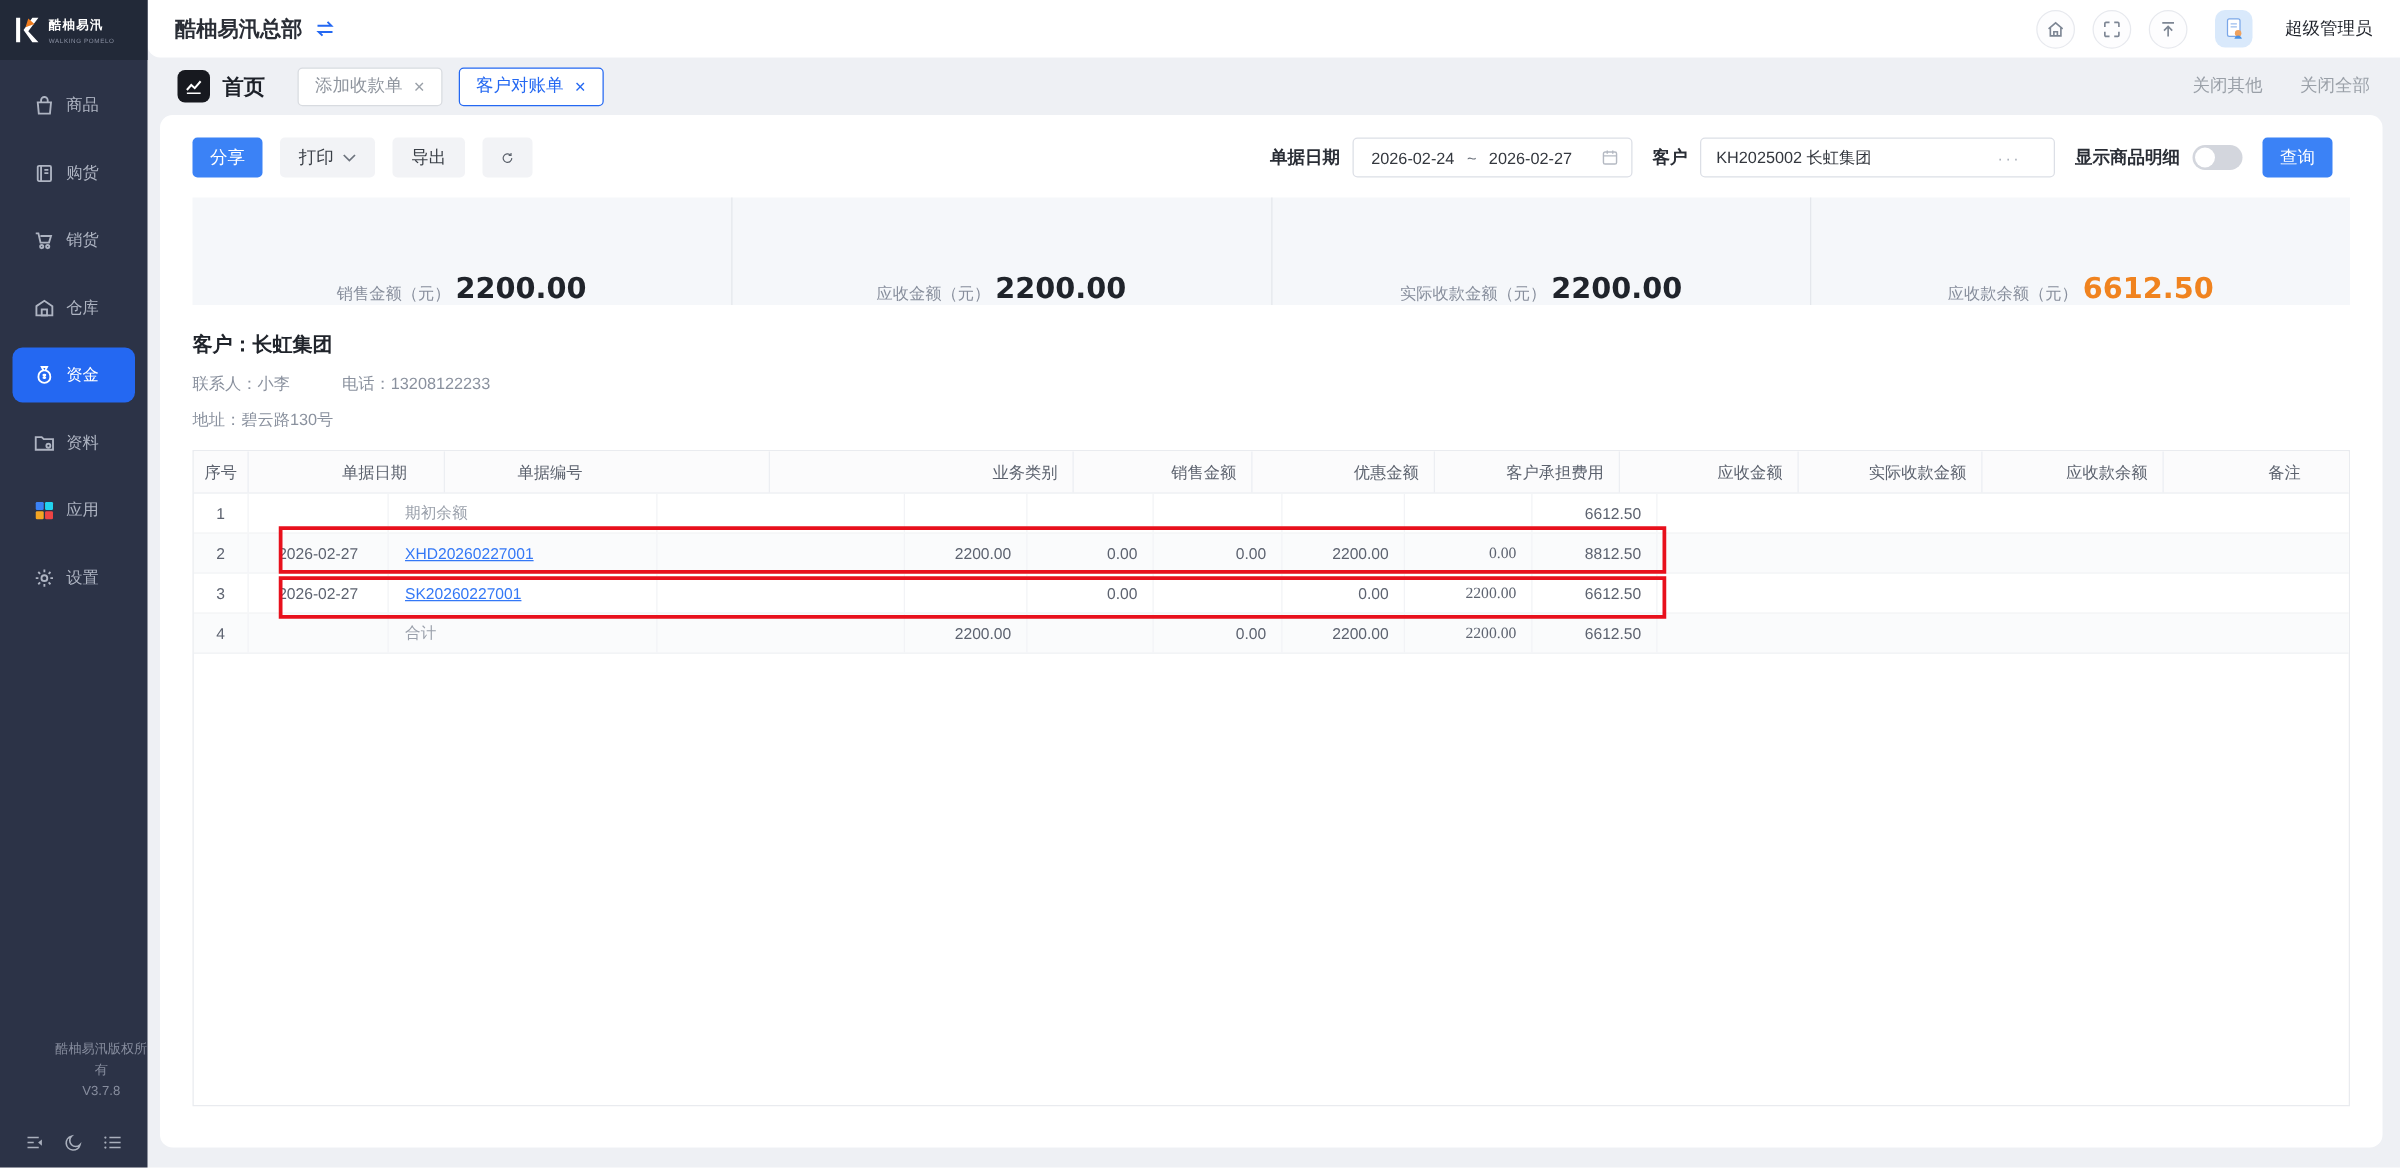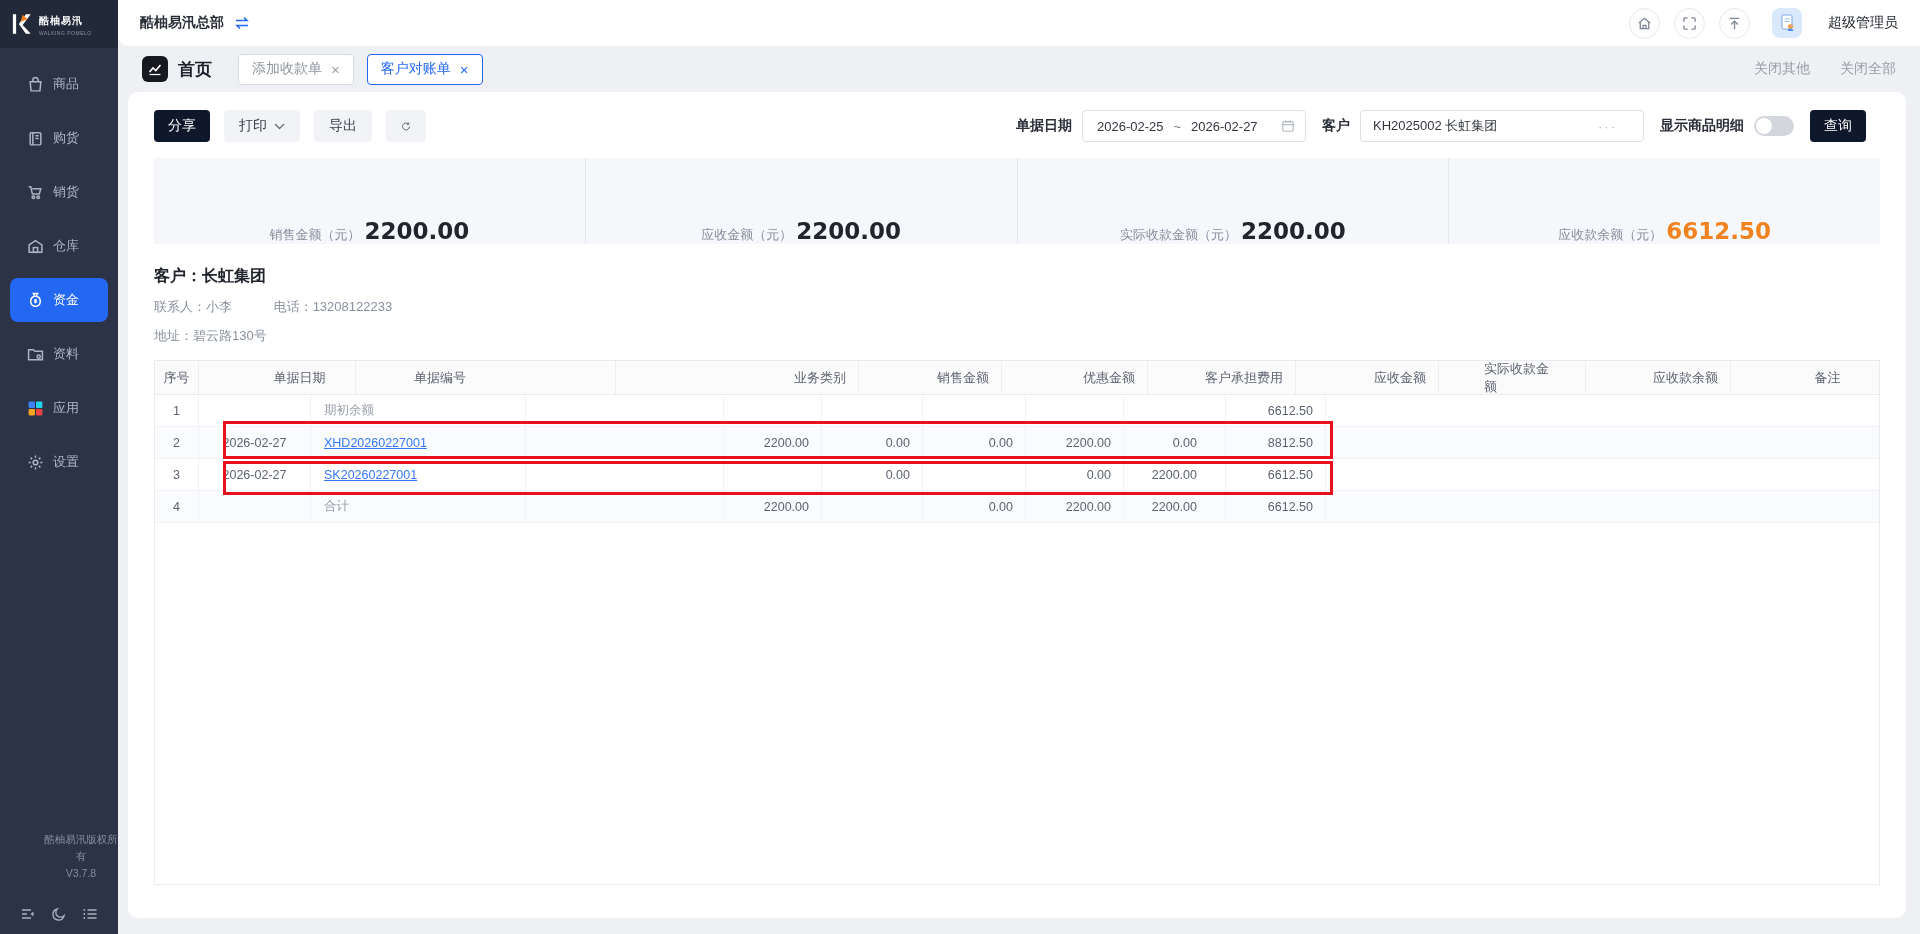--- a/index.html
+++ b/index.html
@@ -17,21 +17,21 @@
   .logo-sub { color:#8d93a5; font-size:5px; letter-spacing:.5px; margin-top:1px; }
   .menu { padding-top:4px; }
   .menu-item { height:44px; margin:10px 10px; border-radius:8px; display:flex; align-items:center; padding-left:17px; gap:9px; color:#aeb4c2; cursor:pointer; }
   .menu-item .mi-label { font-size:13px; }
   .menu-item.active { background:#2468f2; color:#fff; }
   .side-foot { position:absolute; bottom:52px; left:0; right:0; text-align:center; color:#878d9e; font-size:10.5px; line-height:17px;padding-left:44px; }
   .side-icons { position:absolute; bottom:12px; left:0; right:0; display:flex; justify-content:center; gap:15px; color:#aab0bd; }
 
   
   .topbar { position:absolute; left:118px; right:0; top:0; height:46px; background:#fff; border-bottom-left-radius:10px; display:flex; align-items:center; padding:0 22px; }
-  .company { font-size:14px; color:#2a2e36; font-weight:600; }
+  .company { font-size:17px; color:#2a2e36; font-weight:600; }
   .swap { margin-left:10px; color:#2468f2; cursor:pointer; }
   .top-right { margin-left:auto; display:flex; align-items:center; gap:14px; }
   .circle-btn { width:31px; height:31px; border-radius:50%; background:#fdfdfe; border:1px solid #e7e9ee; display:flex; align-items:center; justify-content:center; color:#7d8694; cursor:pointer; }
   .avatar { width:30px; height:30px; border-radius:8px; background:#d9e9fb; display:flex; align-items:center; justify-content:center; margin-left:8px; }
   .username { font-size:14px; color:#1d2129;margin-left:12px; }
 
   
   .tabrow { position:absolute; left:118px; right:0; top:46px; height:46px; display:flex; align-items:center; padding:0 24px; }
   .home-ico { width:26px; height:26px; background:#17191f; border-radius:6px; display:flex; align-items:center; justify-content:center; margin-right:10px; }
   .home-label { font-size:17px; font-weight:bold; color:#1d2129; margin-right:26px; }
@@ -40,21 +40,21 @@
   .tab.active { border-color:#2468f2; color:#2468f2; }
   .tab.active .tab-x { color:#2468f2; }
   .tab-ops { margin-left:auto; display:flex; gap:30px; font-size:14px; color:#9aa0a8; }
   .tab-ops span { cursor:pointer; }
 
   
   .card { position:absolute; left:128px; right:14px; top:92px; bottom:16px; background:#fff; border-radius:10px; padding:18px 26px; }
 
   .toolbar { display:flex; align-items:center; height:32px; }
   .btn { height:32px; border-radius:4px; font-size:14px; display:flex; align-items:center; justify-content:center; cursor:pointer; }
-  .btn-primary { background:#0f172a; color:#fff; width:56px; }
+  .btn-primary { background:#3b82f6; color:#fff; width:56px; }
   .btn-light { background:#f2f3f6; color:#3a3f47; padding:0 15px; gap:7px; }
   .toolbar .btn { margin-right:14px; }
   .icon-btn { width:40px; }
 
   .filters { margin-left:auto; display:flex; align-items:center; }
   .f-label { font-size:14px; font-weight:bold; color:#2a2e36; margin-right:10px; white-space:nowrap; }
   .f-input { height:32px; border:1px solid #dcdfe6; border-radius:4px; background:#fff; display:flex; align-items:center; font-size:13px; color:#33373e; }
   .date-input { width:224px; padding:0 10px 0 14px; margin-right:16px; }
   .date-input .sep { margin:0 10px; color:#6d737d; }
   .date-input .cal { margin-left:auto; color:#b4b9c2; }
@@ -85,21 +85,21 @@
   .tr.stripe { background:#fafbfc; }
   .td { font-size:12.5px; color:#5d6370; display:flex; align-items:center; border-right:1px solid #f2f3f6; }
   .c0 { width:44px;  justify-content:center; }
   .c1 { width:112px; justify-content:center; }
   .c2 { width:215px; justify-content:flex-start; padding-left:13px; }
   .c3 { width:198px; justify-content:flex-end; padding-right:12px; }
   .c4 { width:98px;  justify-content:flex-end; padding-right:12px; }
   .c5 { width:101px; justify-content:flex-end; padding-right:12px; }
   .c6 { width:103px; justify-content:flex-end; padding-right:12px; }
   .c7 { width:98px;  justify-content:flex-end; padding-right:12px; }
-  .c8 { width:102px; justify-content:flex-end; padding-right:28px; }
+  .c8 { width:102px; justify-content:flex-end; padding-right:12px;font-family:Liberation Serif, serif; }
   .c9 { width:100px; justify-content:flex-end; padding-right:12px; }
   .c10 { flex:1; justify-content:center; border-right:none; }
   .td.muted { color:#9aa0ab; }
   .link { color:#3478f6; text-decoration:underline; cursor:pointer; }
   .red-box { position:absolute; left:68px; width:1110px; border:3px solid #e8101c; pointer-events:none; z-index:3; }
 </style>
 </head>
 <body>
 
 <div class="sidebar">
@@ -273,21 +273,21 @@
     <div class="btn btn-light icon-btn">
       <svg width="15" height="15" viewBox="0 0 16 16" fill="none" stroke="#5b616b" stroke-width="1.5">
           <path d="M13.5 8a5.5 5.5 0 1 1-1.6-3.9"></path>
           <path d="M12.5 1.5v3h-3"></path>
         </svg>
     </div>
 
     <div class="filters">
       <span class="f-label">单据日期</span>
       <div class="f-input date-input">
-        <span>2026-02-25</span>
+        <span>2026-02-24</span>
         <span class="sep">~</span>
         <span>2026-02-27</span>
         <span class="cal">
           <svg width="14" height="14" viewBox="0 0 16 16" fill="none" stroke="currentColor" stroke-width="1.3">
               <rect x="2" y="3" width="12" height="11" rx="1.5"></rect>
               <path d="M2 6.5h12M5.5 1.5v3M10.5 1.5v3"></path>
             </svg>
         </span>
       </div>
       <span class="f-label">客户</span>

